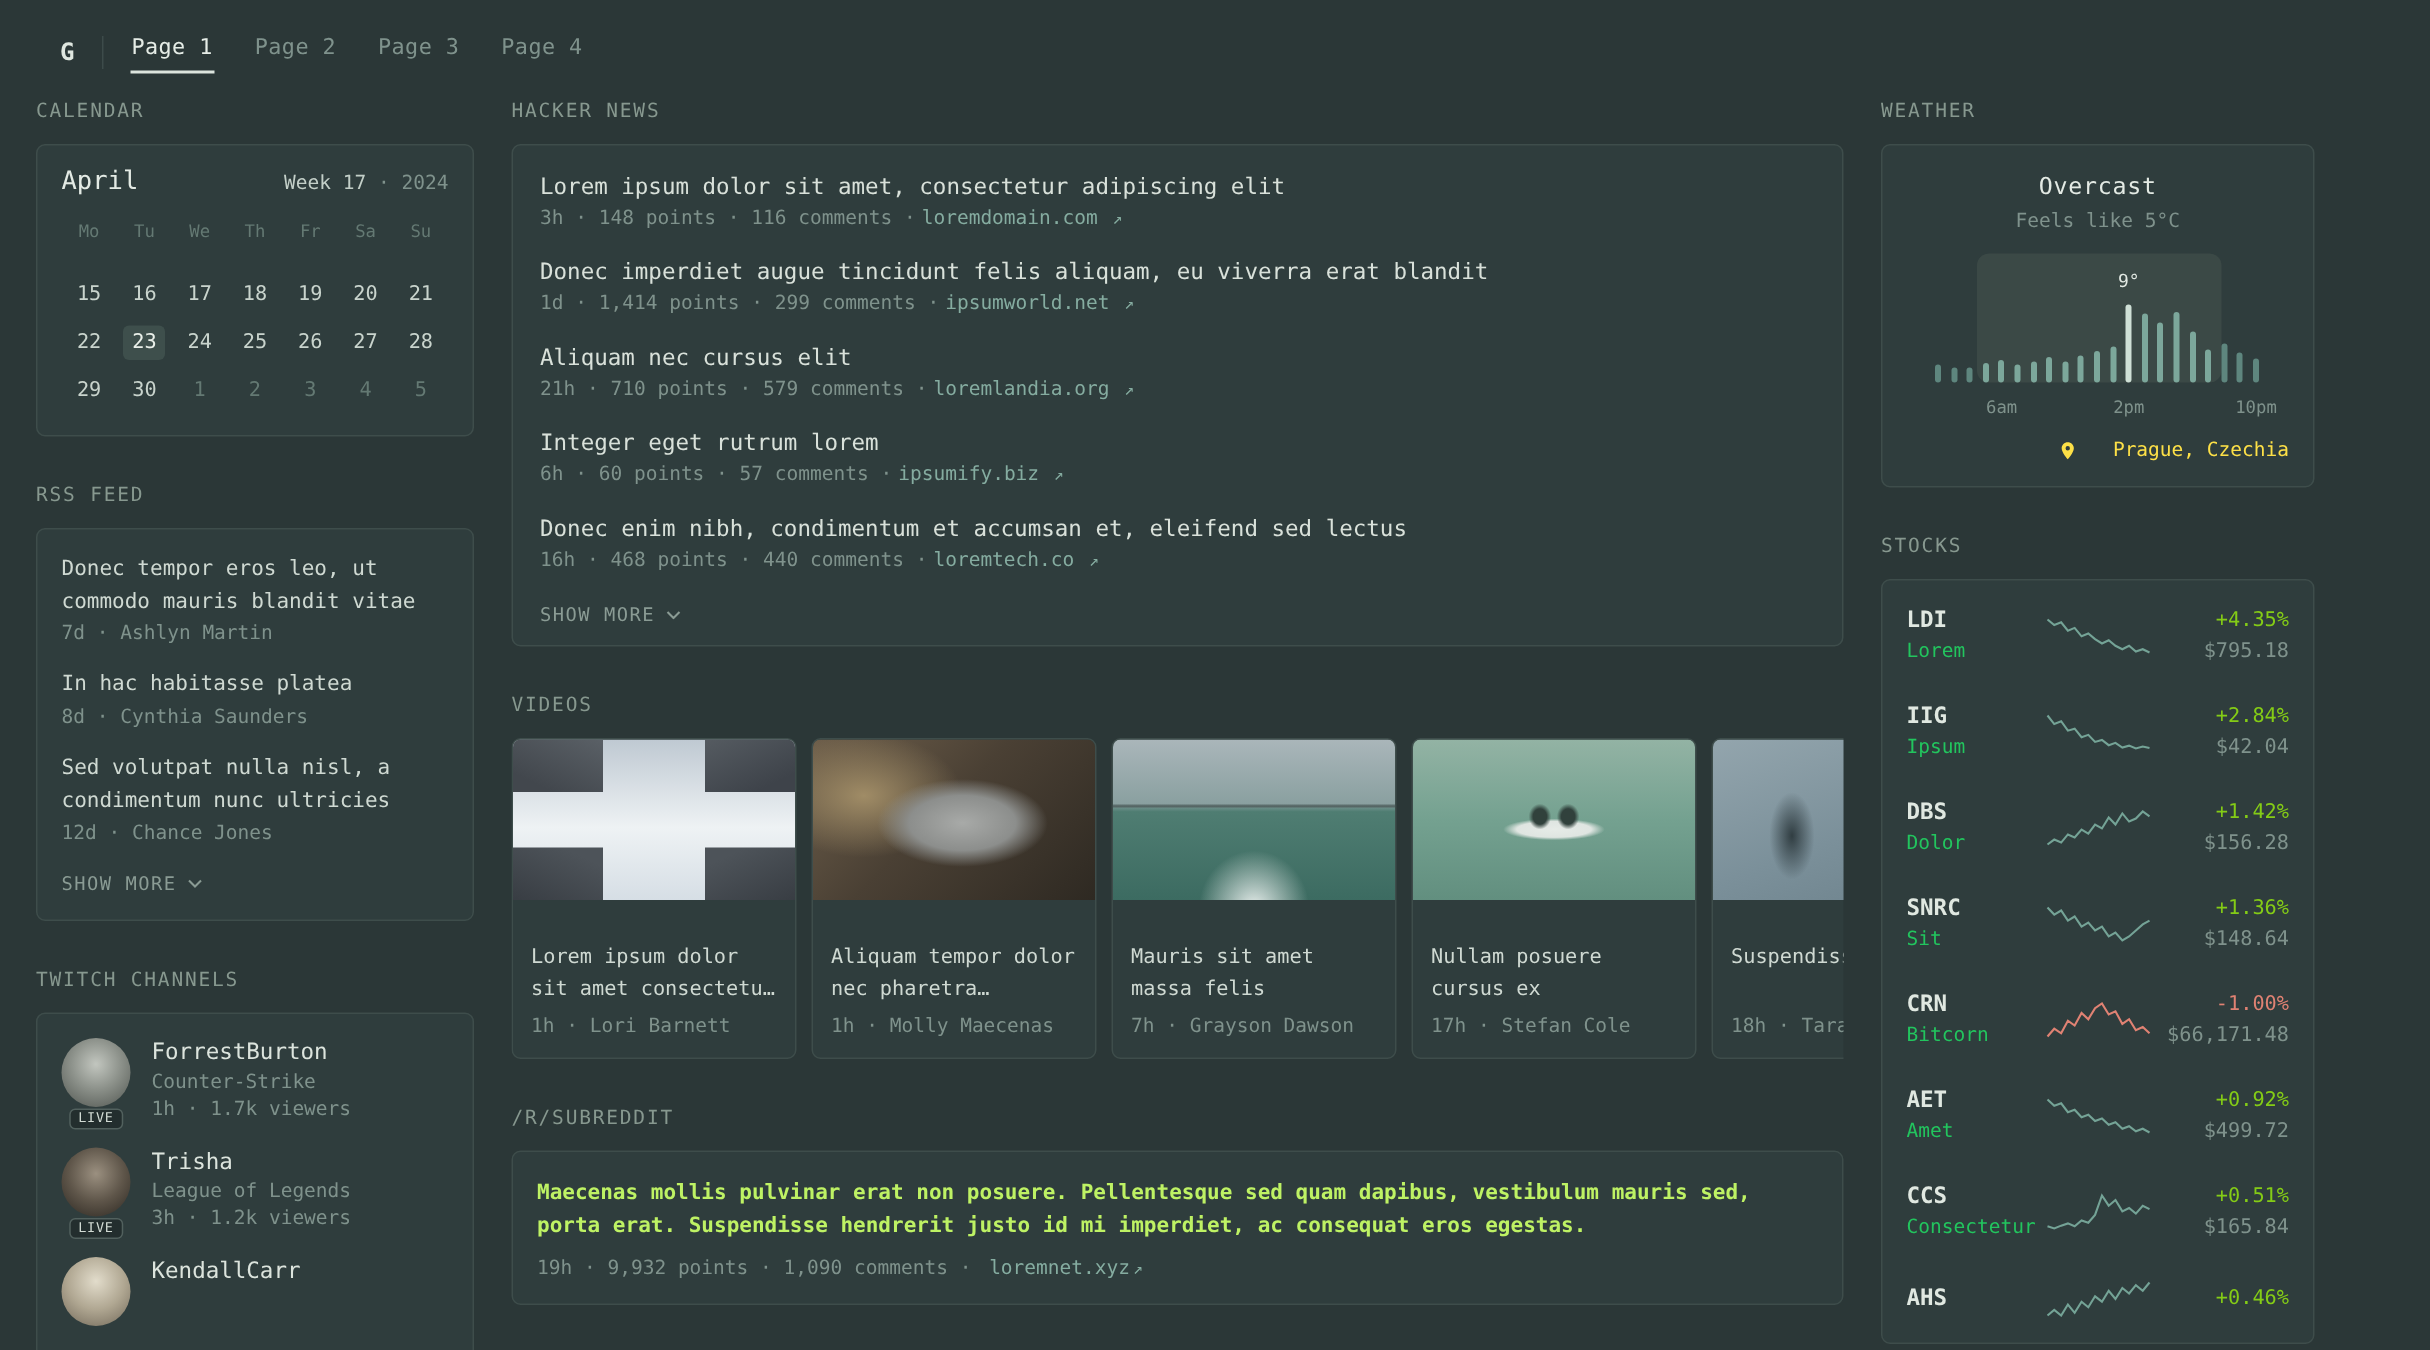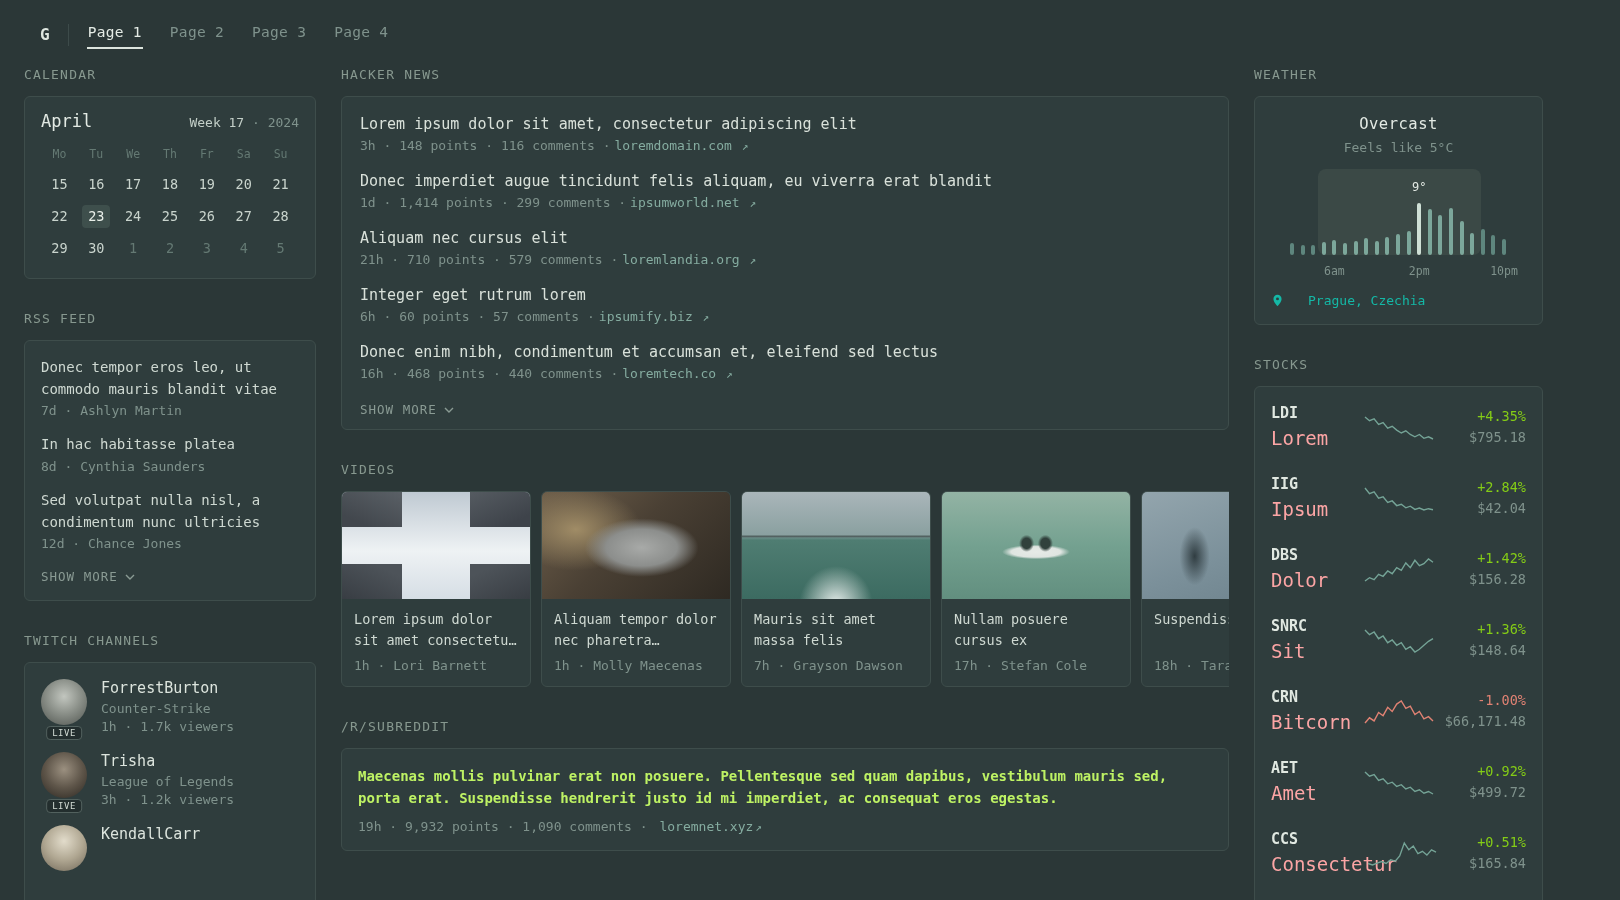--- a/index.html
+++ b/index.html
@@ -35,21 +35,21 @@
   .domain { color:#85aca0; margin-left:4px; }
   .arrow { font-size:11px; margin-left:2px; }
 
   
   .cal-card { padding:14px 16px 18px; }
   .cal-head { display:flex; justify-content:space-between; align-items:baseline; margin-bottom:16px; }
   .cal-month { font-size:17px; color:#e3eae4; }
   .cal-weekinfo { font-size:13px; color:#c3cfc8; }
   .cal-weekinfo .dim { color:#7f928c; }
   .cal-weekdays, .cal-grid { display:grid; grid-template-columns:repeat(7,1fr); text-align:center; }
-  .cal-wd { color:#647973; font-size:11.5px; margin-bottom:12px; }
+  .cal-wd { color:#647973; font-size:11.5px; margin-bottom:24px; }
   .cal-grid { row-gap:9px; }
   .cal-day { font-size:13.5px; color:#c9d4cd; height:23px; line-height:23px; width:28px; justify-self:center; }
   .cal-day.out { color:#647973; }
   .cal-day.sel { background:#3e4f4c; border-radius:4px; color:#e9efe9; }
 
   
   .feed-item { margin-bottom:16px; }
   .feed-title { display:block; font-size:14px; line-height:1.55; color:#cfd9d2; }
   .feed-item .meta { margin-top:3px; }
   .show-more { display:inline-flex; align-items:center; gap:7px; color:#8a9b94; font-size:12.5px; letter-spacing:1px; margin-top:2px; }
@@ -72,21 +72,21 @@
   
   .hn-card { padding:18px 18px 12px; }
   .hn-item { margin-bottom:19px; }
   .hn-title { display:block; font-size:15px; color:#d9e1da; }
   .hn-item .meta { margin-top:5px; }
 
   
   .video-row { display:flex; gap:10px; overflow:hidden; }
   .video-card { flex:0 0 190px; width:190px; background:#2f3d3d; border:1px solid #3e4d4b; border-radius:6px; overflow:hidden; }
   .thumb { width:100%; height:107px; }
-  .vbody { padding:10px 12px 13px; }
+  .vbody { padding:28px 12px 13px; }
   .vtitle { display:block; font-size:13.5px; line-height:1.55; color:#cfd9d2; height:42px; overflow:hidden; }
   .vmeta { margin-top:7px; }
 
   .thumb-sky-cross { background:
     linear-gradient(205deg,#5a6066 0%,#42474d 80%) 0 0/32% 33% no-repeat,
     linear-gradient(155deg,#555b61 0%,#3e434a 80%) 100% 0/32% 33% no-repeat,
     linear-gradient(25deg,#383d43 0%,#4d5359 80%) 0 100%/32% 33% no-repeat,
     linear-gradient(-25deg,#383d43 0%,#4d5359 80%) 100% 100%/32% 33% no-repeat,
     linear-gradient(180deg,#bfc9d2 0%,#eef2f4 55%,#d6dee5 100%); }
   .thumb-camera { background:
@@ -115,29 +115,29 @@
   .wx-cond { font-size:15.5px; color:#e3eae4; letter-spacing:.5px; }
   .wx-feels { font-size:13px; color:#7f928c; margin-top:7px; }
   .wx-chart { position:relative; width:217px; height:78px; margin:22px auto 0; }
   .wx-highlight { position:absolute; top:-8px; bottom:0; background:rgba(222,236,196,0.07); border-radius:8px; }
   .wx-bar { position:absolute; bottom:0; width:4px; border-radius:2px; background:#5e867e; }
   .wx-bar.day { background:#7ca79b; }
   .wx-bar.peak { background:#cfe0d6; }
   .wx-peak-label { position:absolute; transform:translateX(-50%); font-size:12px; color:#e3eae4; }
   .wx-times { position:relative; width:217px; height:14px; margin:9px auto 0; }
   .wx-time { position:absolute; transform:translateX(-50%); font-size:11.5px; color:#7f928c; white-space:nowrap; }
-  .wx-loc { display:flex; align-items:center; justify-content:flex-start; gap:24px; margin-top:15px; color:#14b8a6; font-size:13px; }
+  .wx-loc { display:flex; align-items:center; justify-content:flex-end; gap:24px; margin-top:15px; color:#fde047; font-size:13px; }
   .pin { width:13px; height:13px; fill:currentColor; }
 
   
   .stocks-card { padding:4px 16px; }
   .stock-row { display:flex; align-items:center; padding:13px 0; }
   .stock-left { width:96px; }
   .stock-ticker { font-size:15px; font-weight:bold; color:#e0e8e1; }
-  .stock-name { font-size:19px; color:#fca5a5; margin-top:5px; }
+  .stock-name { font-size:13px; color:#22c55e; margin-top:5px; }
   .stock-spark { flex:1; display:flex; justify-content:center; }
   .stock-right { width:96px; text-align:right; }
   .stock-change { font-size:13.5px; }
   .stock-change.pos { color:#84cc16; }
   .stock-change.neg { color:#e08273; }
   .stock-price { font-size:13.5px; color:#7f928c; margin-top:5px; }
 </style>
 </head>
 <body>
 

